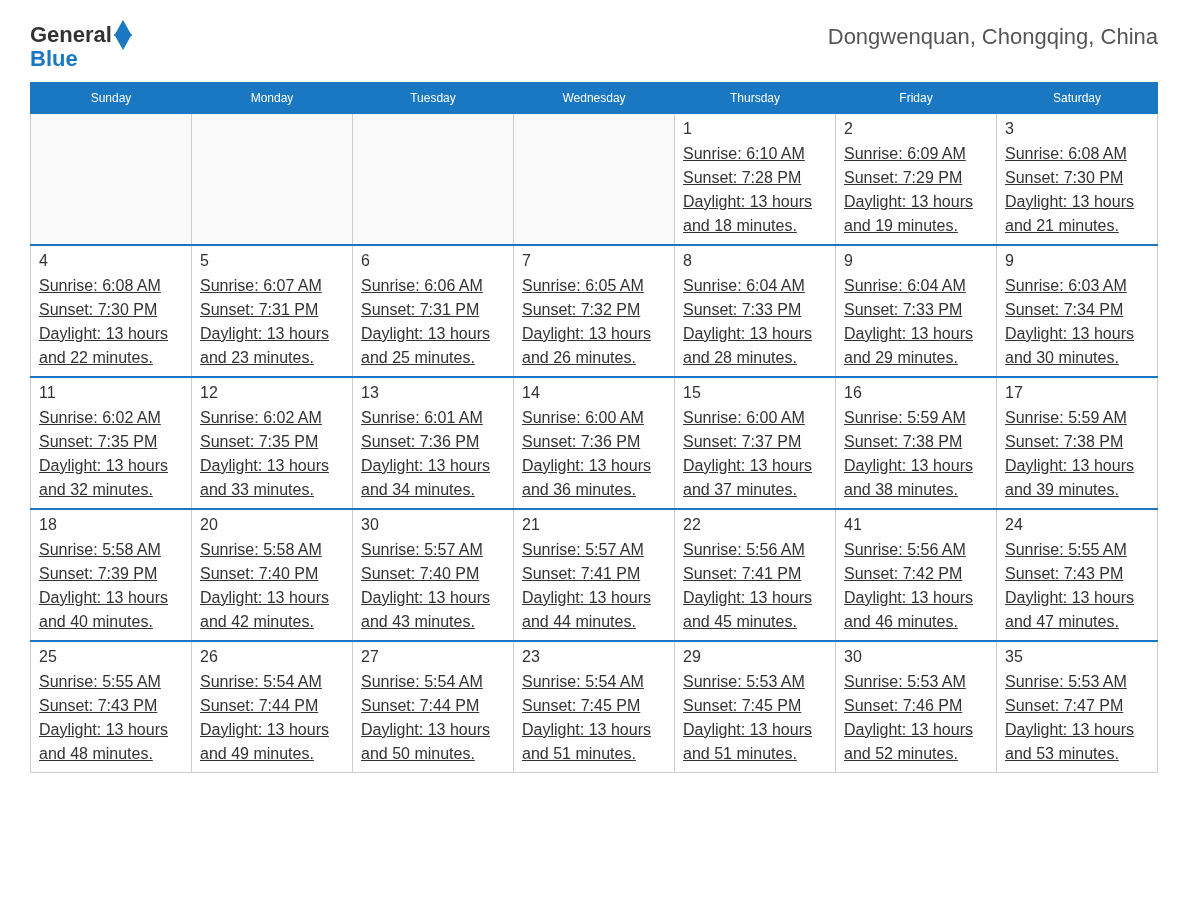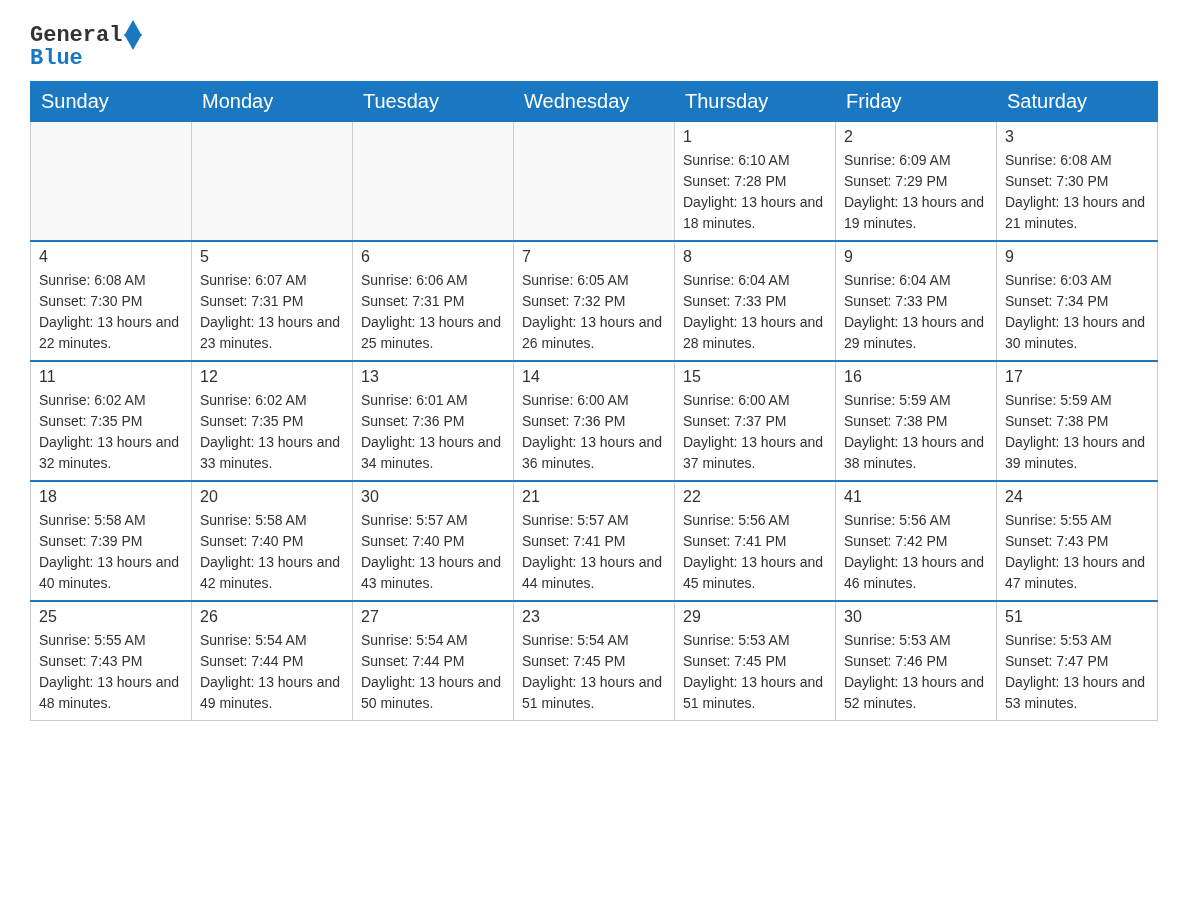--- a/index.html
+++ b/index.html
@@ -47,69 +47,71 @@
     }
     .calendar-table {
       width: 100%;
       border-collapse: collapse;
       margin-top: 10px;
     }
     .calendar-table th {
       background-color: #1a78c2;
       color: #fff;
       padding: 8px 10px;
-      text-align: left;
-      font-size: 20px;
+      text-align: center;
+      font-size: 12px;
       font-weight: normal;
       border: 1px solid #1a78c2;
     }
     .calendar-table td {
       vertical-align: top;
       border: 1px solid #ccc;
       padding: 6px 8px;
       width: 14.28%;
       min-height: 100px;
       font-size: 13px;
       color: #333;
     }
     .day-number {
       font-size: 16px;
       color: #333;
       display: block;
       margin-bottom: 4px;
     }
     .day-info {
-      font-size: 14px;
+      font-size: 16px;
       color: #333;
       line-height: 1.5;
+      text-decoration: underline;
     }
     .empty-cell {
       background: #f9f9f9;
     }
     .row-divider td {
       border-top: 2px solid #1a78c2;
     }
   </style>
 </head>
 <body>
 
 <div class="header">
   <div class="logo">
-    <div style="display:flex; flex-direction:column; align-items:flex-end;font-family:Liberation Mono, monospace;">
+    <div style="display:flex; flex-direction:column; align-items:flex-end;">
       <div style="display:flex; align-items:center;">
         <span class="logo-text-general">General</span>
         <div style="display:flex; flex-direction:column; align-items:center; margin-left:2px;">
           <div style="width:0; height:0; border-left:9px solid transparent; border-right:9px solid transparent; border-bottom:16px solid #1a78c2; margin-bottom:-2px;"></div>
           <div style="width:0; height:0; border-left:9px solid transparent; border-right:9px solid transparent; border-top:16px solid #1a78c2;"></div>
         </div>
       </div>
       <span class="logo-text-blue" style="align-self: flex-start; margin-top:-4px;">Blue</span>
     </div>
   </div>
   <div class="title-section">
+    <div class="location">Dongwenquan, Chongqing, China</div>
   </div>
 </div>
 
 <table class="calendar-table">
   <thead>
     <tr>
     <th>Sunday</th>
         <th>Monday</th>
         <th>Tuesday</th>
         <th>Wednesday</th>
@@ -246,18 +248,18 @@
         </td>
         <td>
           <span class="day-number">29</span>
           <div class="day-info">Sunrise: 5:53 AM<br>Sunset: 7:45 PM<br>Daylight: 13 hours and 51 minutes.</div>
         </td>
         <td>
           <span class="day-number">30</span>
           <div class="day-info">Sunrise: 5:53 AM<br>Sunset: 7:46 PM<br>Daylight: 13 hours and 52 minutes.</div>
         </td>
         <td>
-          <span class="day-number">51</span>
+          <span class="day-number">35</span>
           <div class="day-info">Sunrise: 5:53 AM<br>Sunset: 7:47 PM<br>Daylight: 13 hours and 53 minutes.</div>
         </td>
       </tr>
     </tbody>
 </table>
 
 </body></html>

